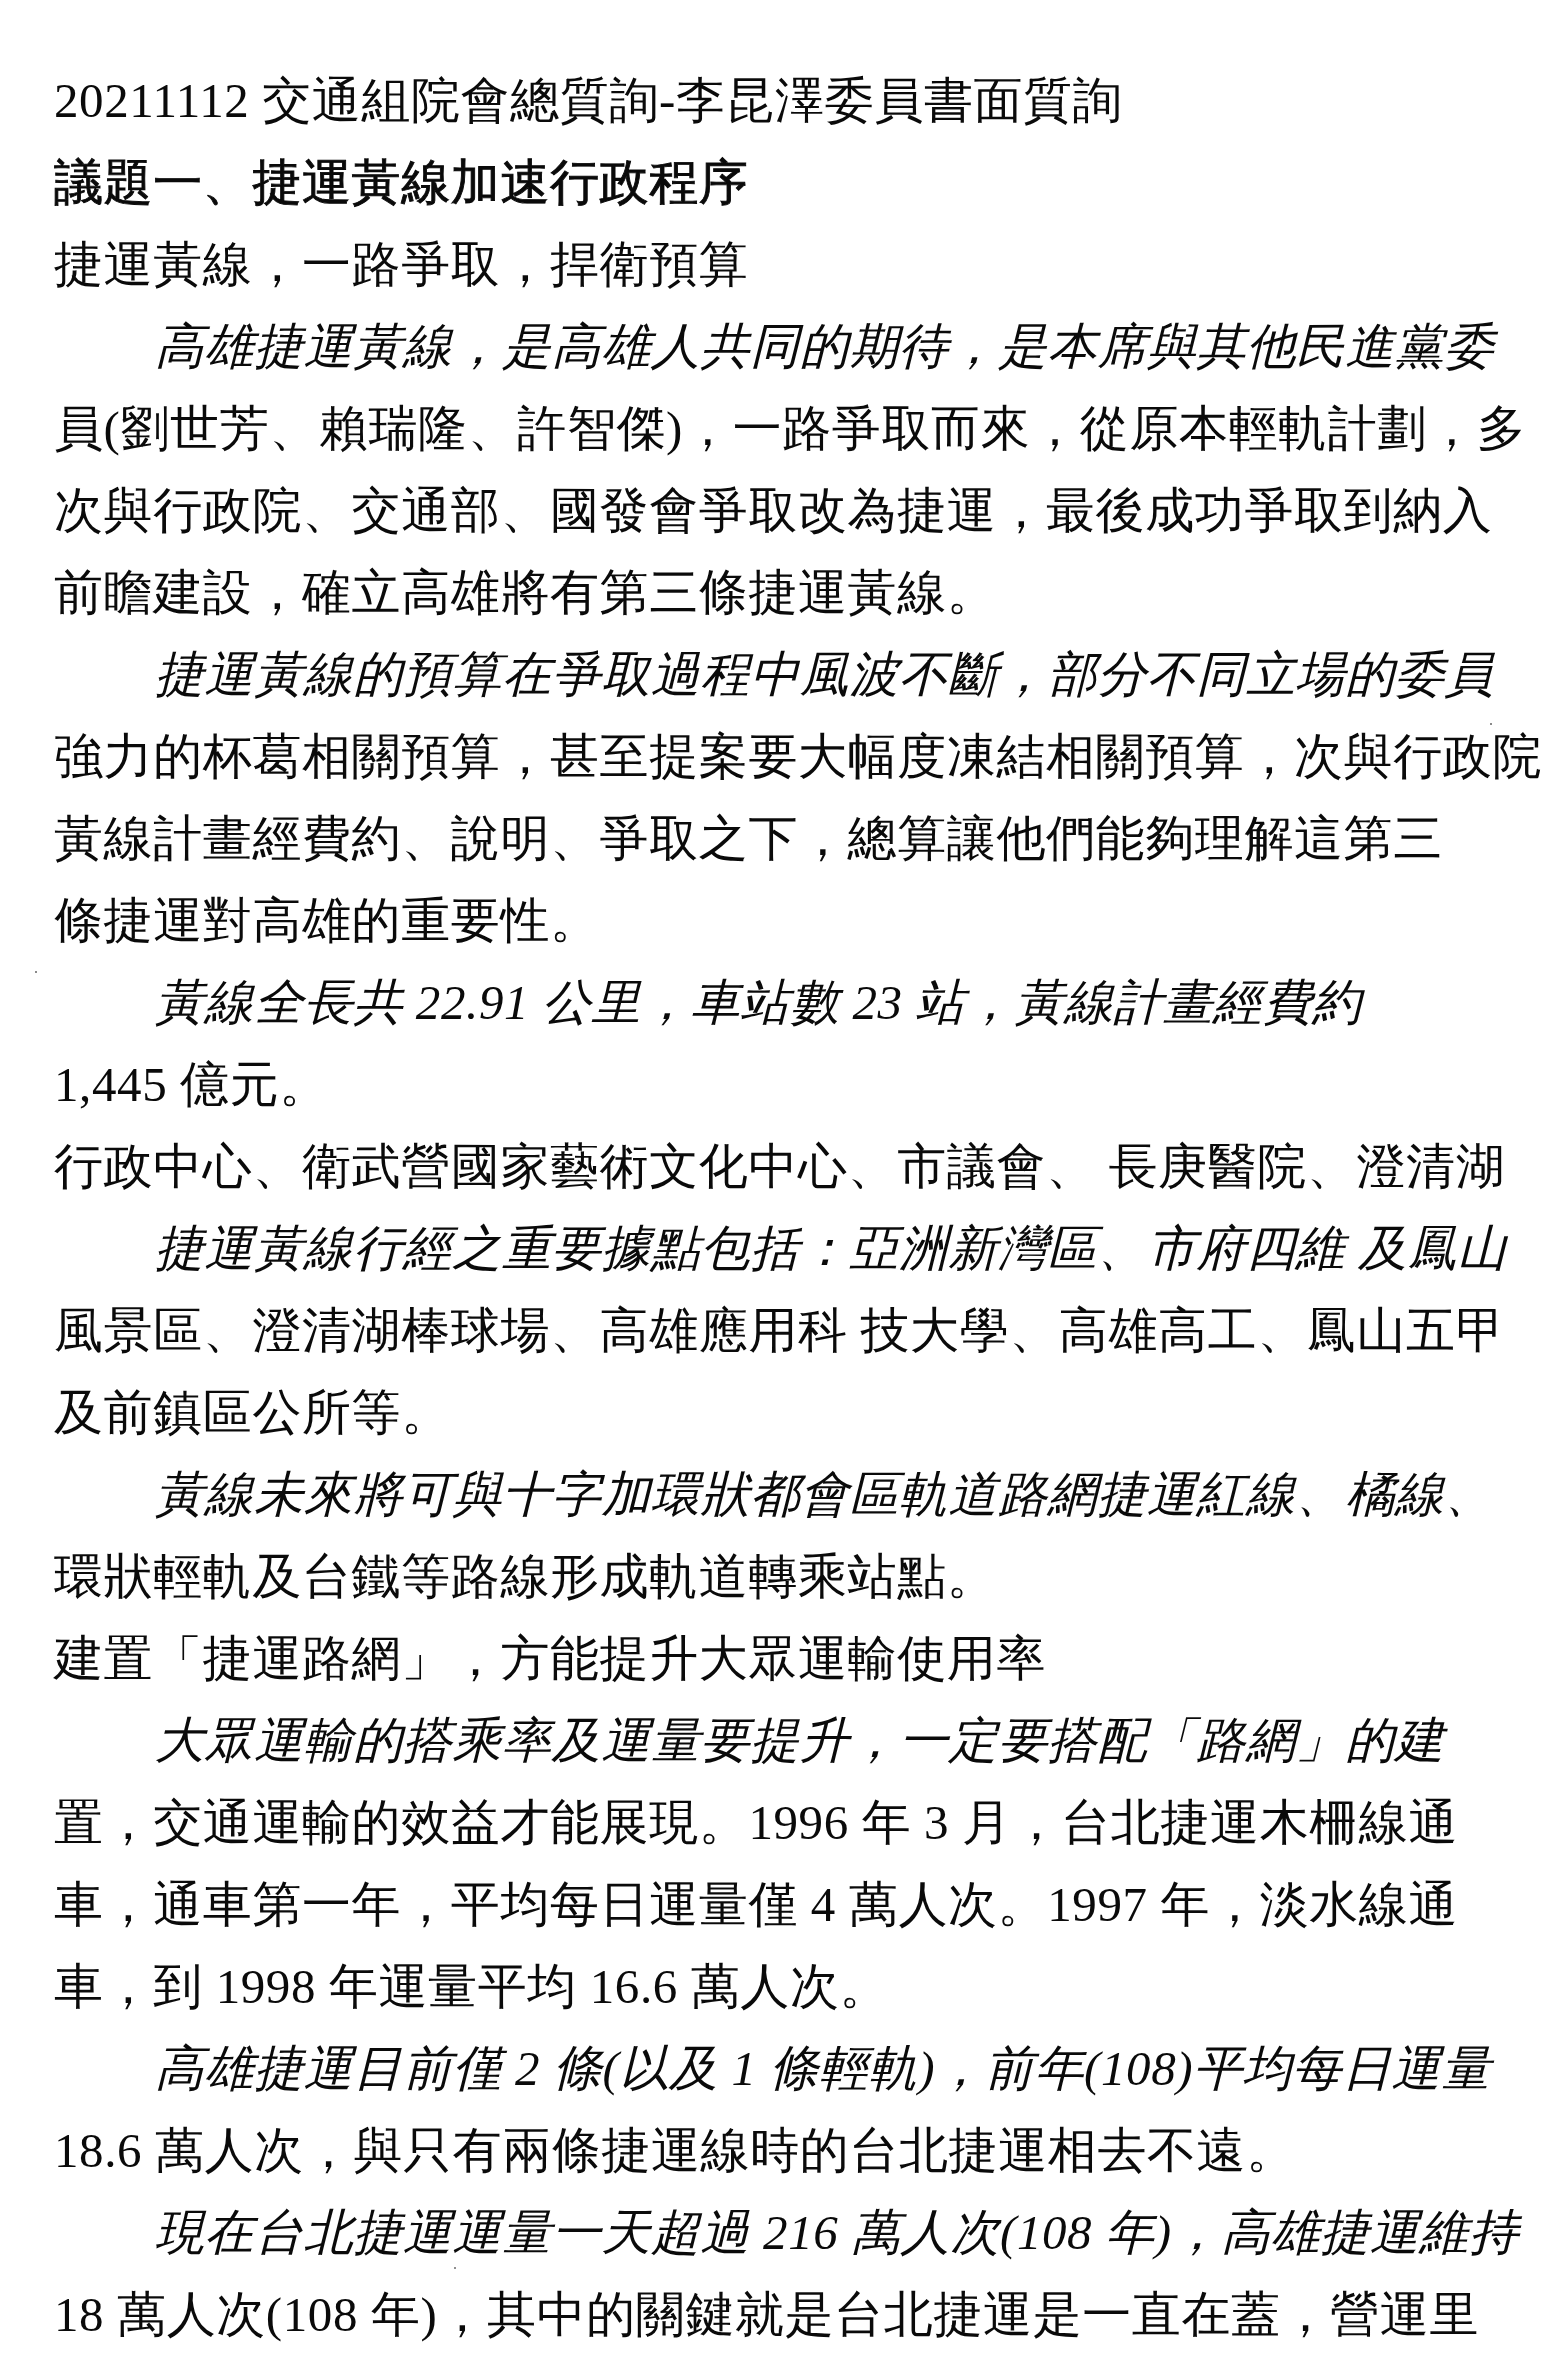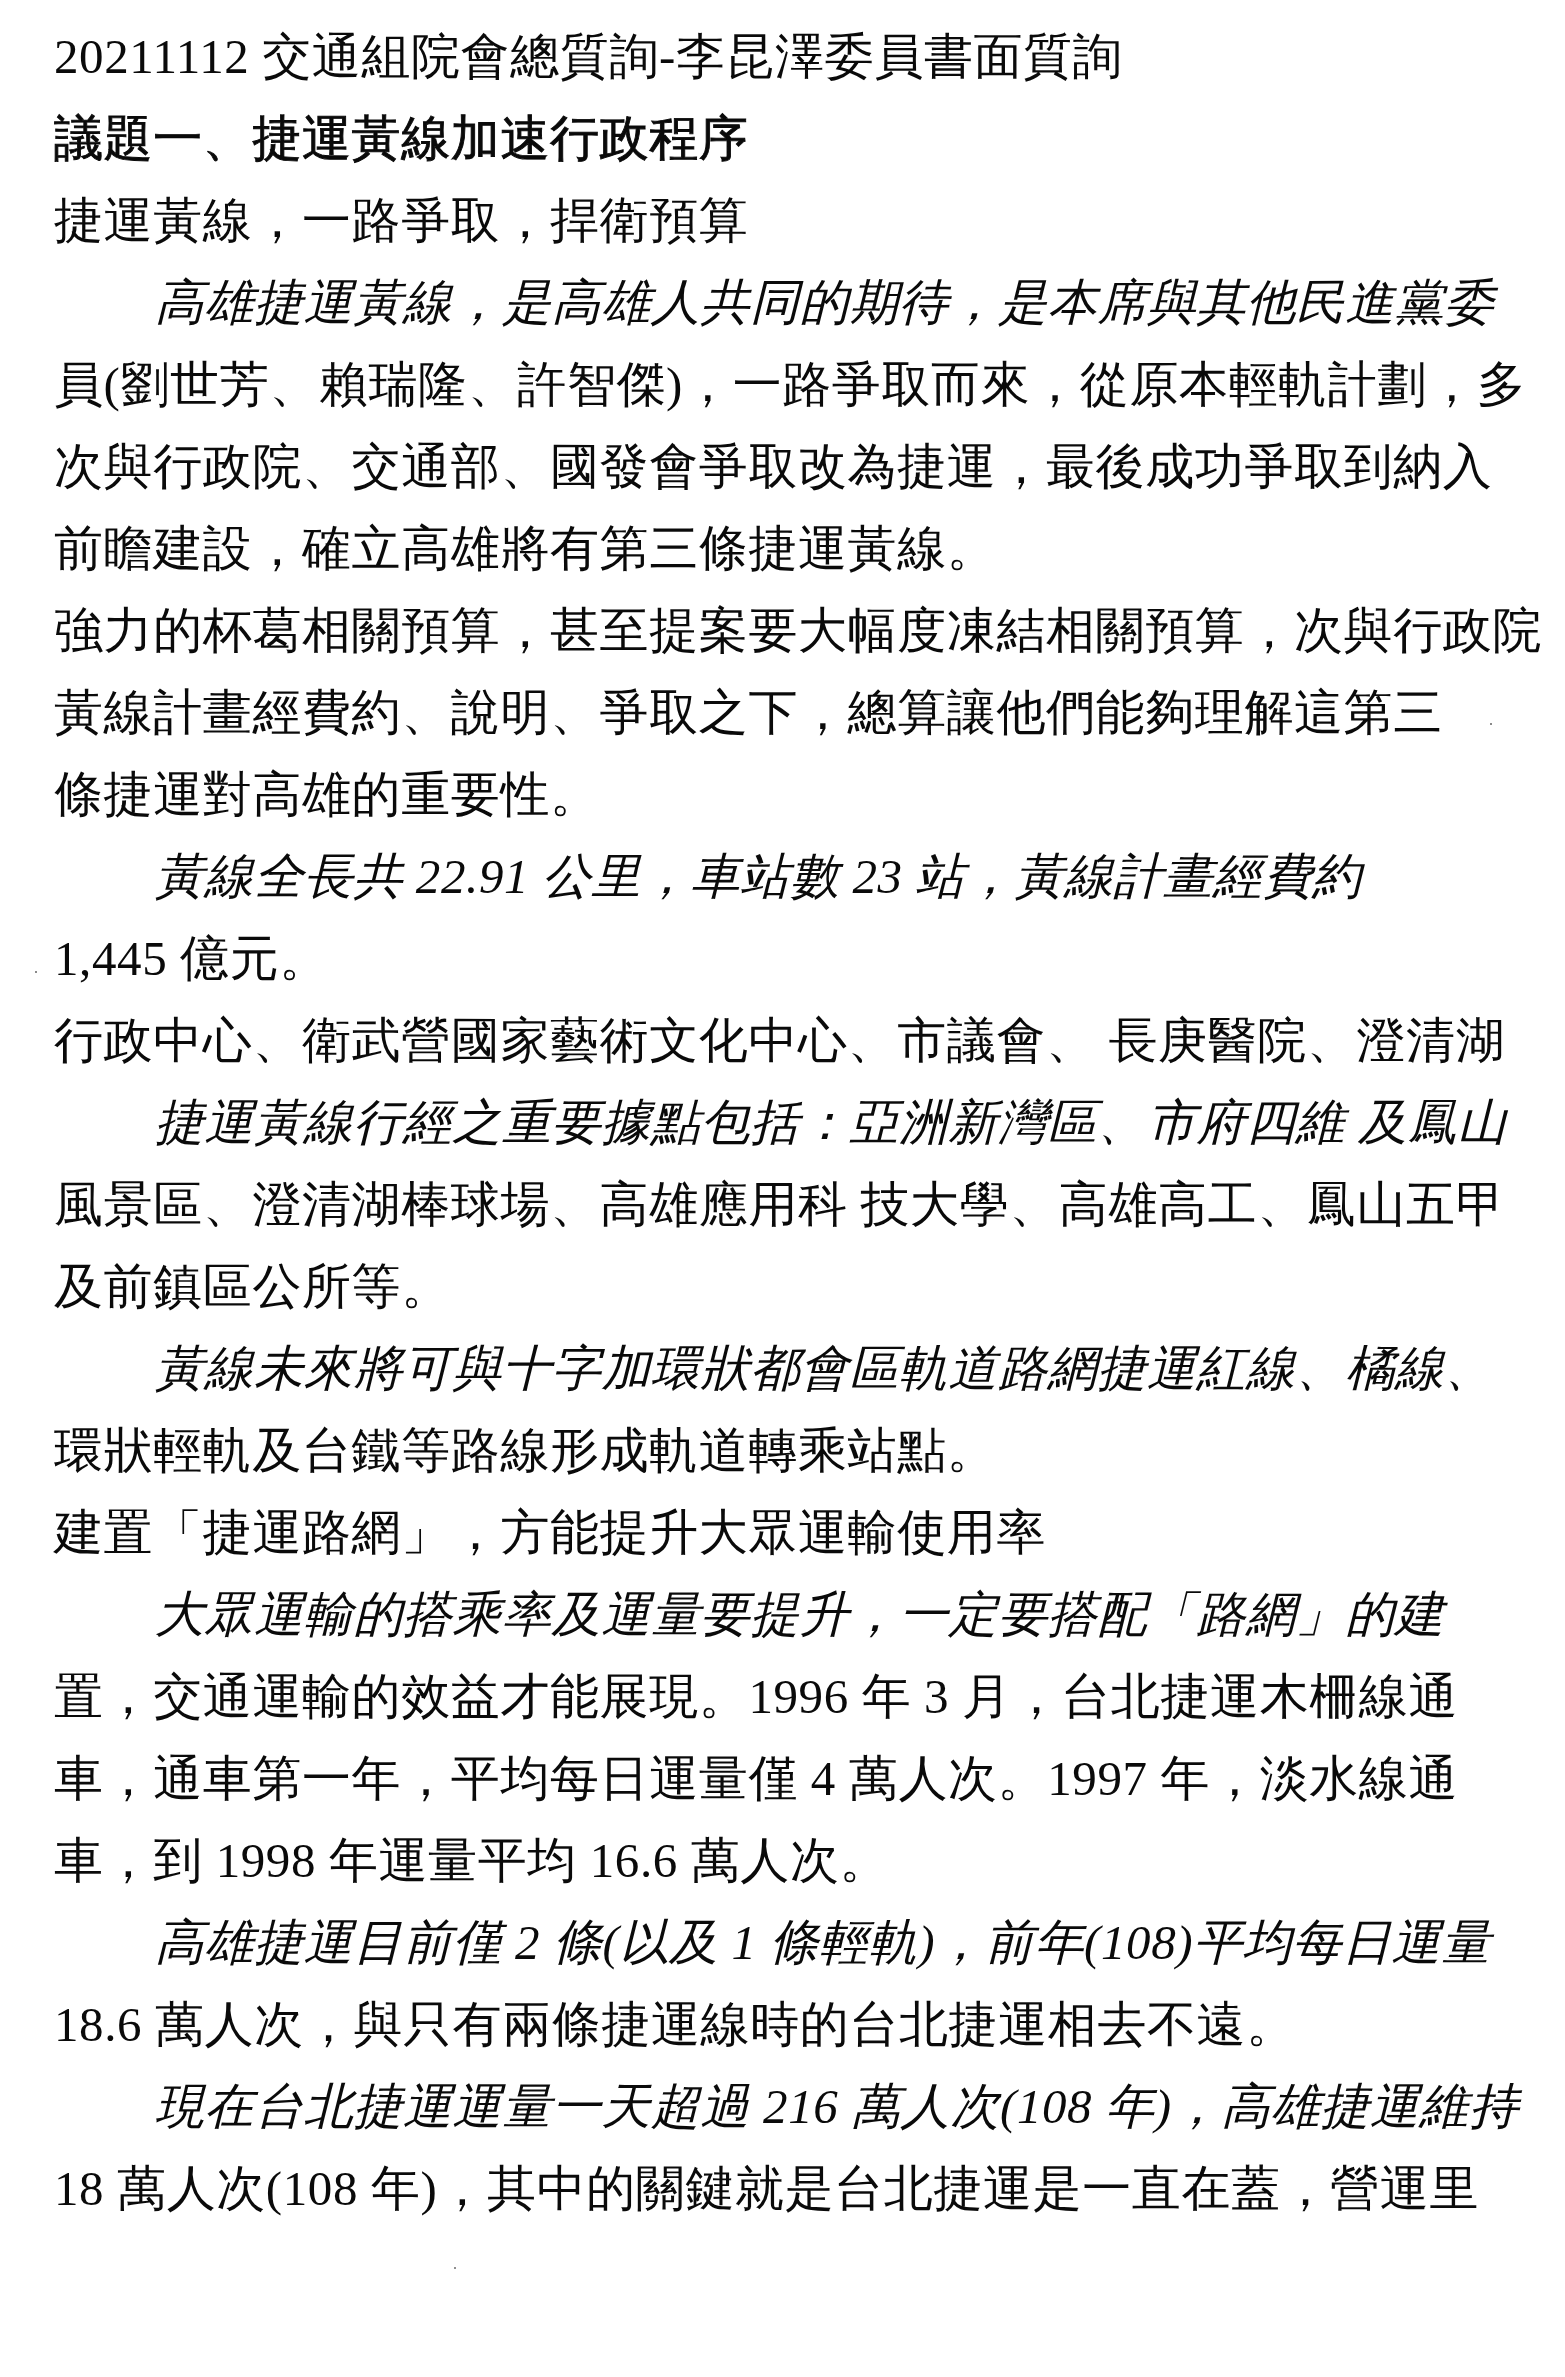--- a/index.html
+++ b/index.html
@@ -33,20 +33,21 @@
       radial-gradient(circle 1.2px at 820px 1749px, #9f9f9f 0 45%, transparent 50%),
       radial-gradient(circle 1.8px at 455px 2268px, #8f8f8f 0 45%, transparent 50%),
       radial-gradient(circle 1.2px at 1544px 313px, #9a9a9a 0 45%, transparent 50%),
       radial-gradient(circle 1.2px at 380px 1358px, #a0a0a0 0 45%, transparent 50%),
       radial-gradient(circle 1.2px at 1355px 1913px, #a0a0a0 0 45%, transparent 50%);
   }
   .page{
     position:relative;
     box-sizing:border-box;
     padding:16px 40px 0 54px;
+    margin-top:44px;
   }
   .line{
     height:82px;
     line-height:82px;
     font-size:49px;
     letter-spacing:0.6px;
     white-space:nowrap;
     color:var(--ink);
   }
   .line.bold{
@@ -64,20 +65,21 @@
 <div class="scan-noise"></div>
 
 <div class="page">
     <div class="line">20211112 交通組院會總質詢-李昆澤委員書面質詢</div>
     <div class="line bold">議題一、捷運黃線加速行政程序</div>
     <div class="line">捷運黃線，一路爭取，捍衛預算</div>
     <div class="line indent">高雄捷運黃線，是高雄人共同的期待，是本席與其他民進黨委</div>
     <div class="line">員(劉世芳、賴瑞隆、許智傑)，一路爭取而來，從原本輕軌計劃，多</div>
     <div class="line">次與行政院、交通部、國發會爭取改為捷運，最後成功爭取到納入</div>
     <div class="line">前瞻建設，確立高雄將有第三條捷運黃線。</div>
+    <div class="line indent">捷運黃線的預算在爭取過程中風波不斷，部分不同立場的委員</div>
     <div class="line">強力的杯葛相關預算，甚至提案要大幅度凍結相關預算，次與行政院</div>
     <div class="line">黃線計畫經費約、說明、爭取之下，總算讓他們能夠理解這第三</div>
     <div class="line">條捷運對高雄的重要性。</div>
     <div class="line indent">黃線全長共 22.91 公里，車站數 23 站，黃線計畫經費約</div>
     <div class="line">1,445 億元。</div>
     <div class="line">行政中心、衛武營國家藝術文化中心、市議會、 長庚醫院、澄清湖</div>
     <div class="line indent">捷運黃線行經之重要據點包括：亞洲新灣區、市府四維 及鳳山</div>
     <div class="line">風景區、澄清湖棒球場、高雄應用科 技大學、高雄高工、鳳山五甲</div>
     <div class="line">及前鎮區公所等。</div>
     <div class="line indent">黃線未來將可與十字加環狀都會區軌道路網捷運紅線、橘線、</div>

